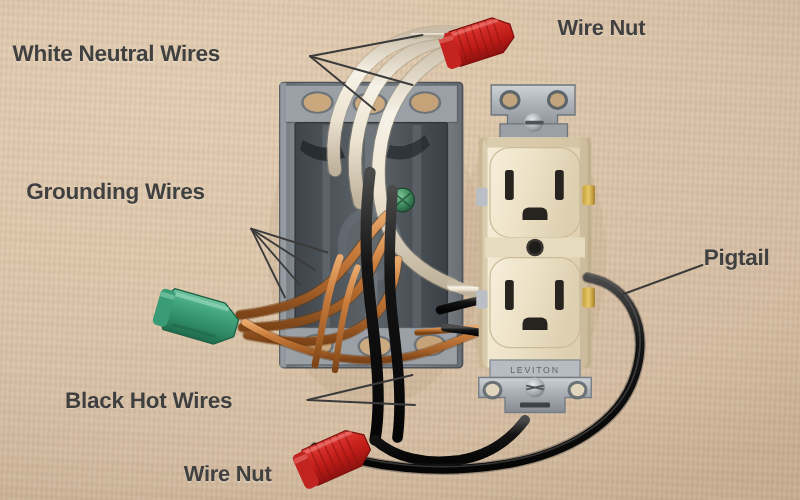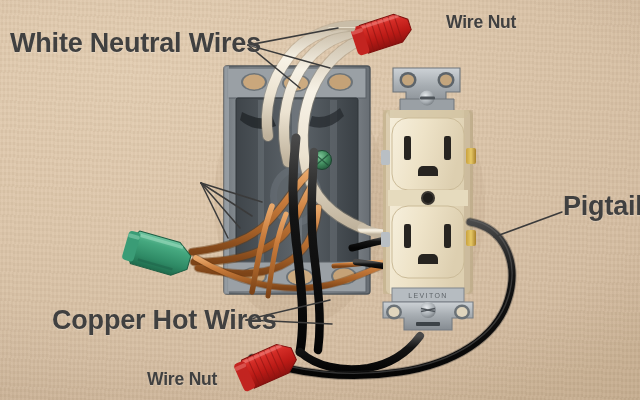--- a/index.html
+++ b/index.html
@@ -30,21 +30,21 @@
 
   
   .label{
     position:absolute;
     color:#404040;
     font-weight:bold;
     letter-spacing:-.2px;
     white-space:nowrap;
     text-shadow:0 1px 0 rgba(255,255,255,.22);
   }
-  .lbl-big{font-size:27px;line-height:25px;}
+  .lbl-big{font-size:18px;line-height:25px;}
   .lbl-mid{font-size:17.5px;line-height:22px;}
 
   #lbl-white{left:10px;top:31px;}
   #lbl-copper{left:21px;top:141px;}
   #lbl-black{left:52px;top:308px;}
   #lbl-wirenut-top{left:446px;top:11px;}
   #lbl-wirenut-bot{left:147px;top:368px;}
   #lbl-pigtail{left:563px;top:194px;}
 
   
@@ -365,23 +365,24 @@
         <path d="M562 212 L494 237"></path>
       </g>
     </g>
   </svg>
 
   <div class="wall-vig"></div>
 
   <div class="label lbl-big" id="lbl-white">White Neutral Wires</div>
 
   <div class="label lbl-big" id="lbl-copper">
+    <div>Grounding Wires</div>
   </div>
 
-  <div class="label lbl-big" id="lbl-black">Copper Hot Wires</div>
+  <div class="label lbl-big" id="lbl-black">Black Hot Wires</div>
 
   <div class="label lbl-mid" id="lbl-wirenut-top">Wire Nut</div>
 
   <div class="label lbl-mid" id="lbl-wirenut-bot">Wire Nut</div>
 
   <div class="label lbl-big" id="lbl-pigtail">Pigtail</div>
 
 </div>
 
 </body></html>

